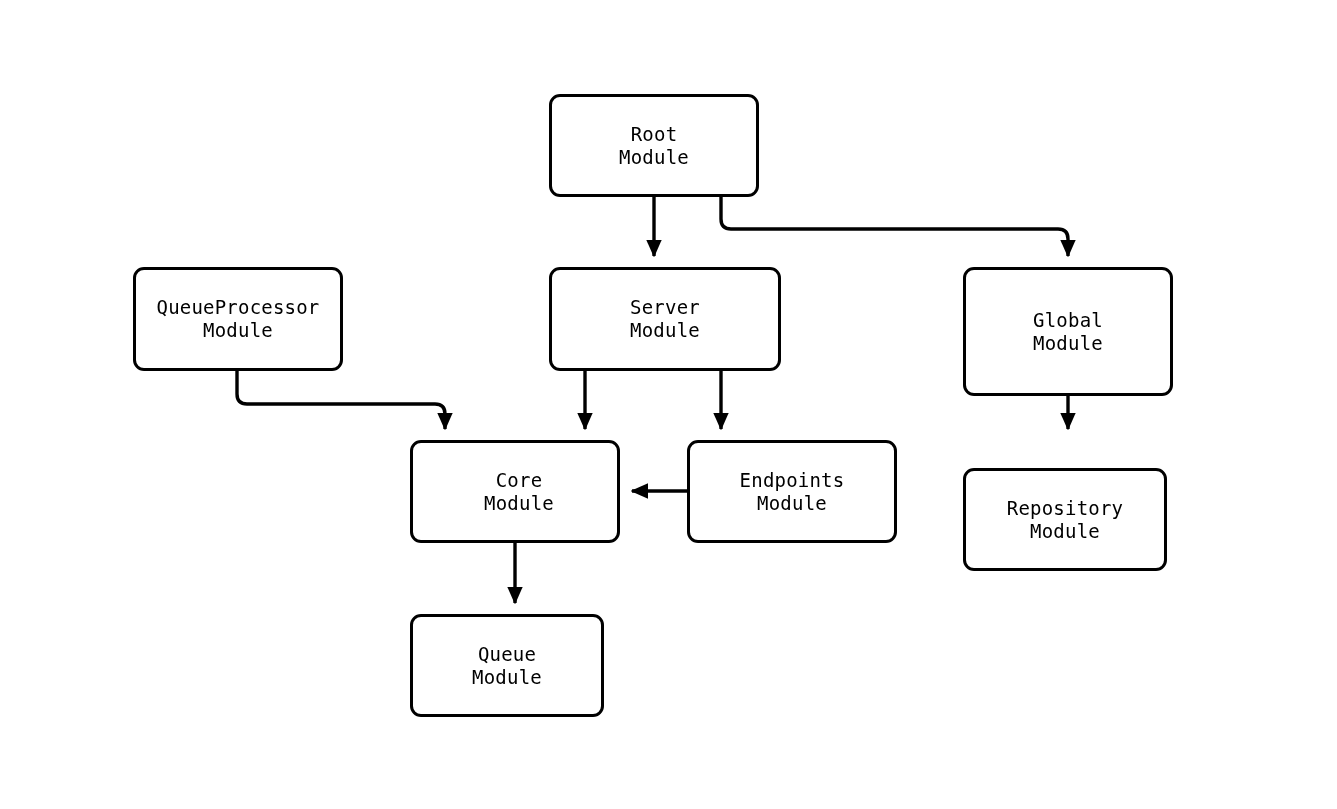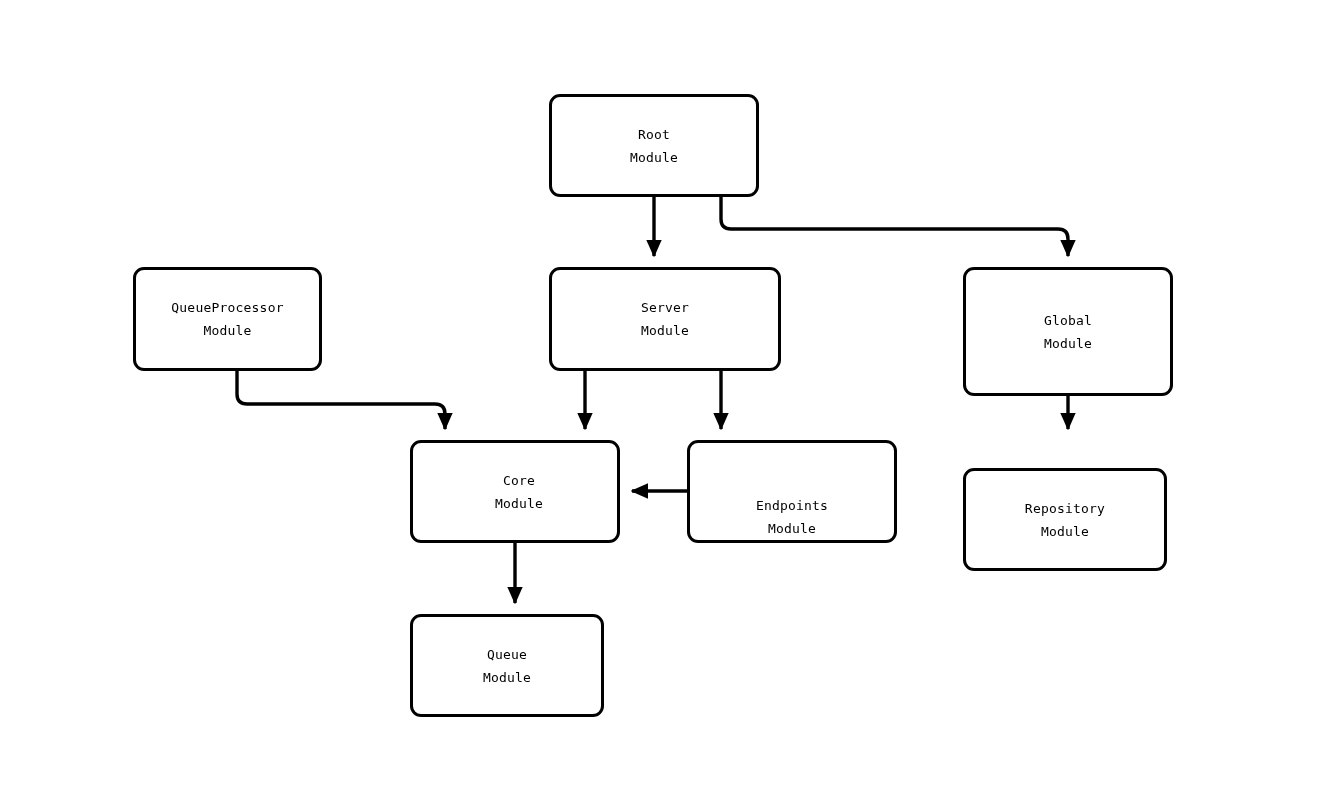--- a/index.html
+++ b/index.html
@@ -34,21 +34,21 @@
     background: #ffffff;
     border: 3px solid #000000;
     border-radius: 11px;
     display: flex;
     flex-direction: column;
     align-items: center;
     justify-content: center;
     text-align: center;
     color: #000000;
     font-family: "DejaVu Sans Mono", "Liberation Mono", monospace;
-    font-size: 13px;
+    font-size: 19px;
     line-height: 23px;
     letter-spacing: 0.2px;
     z-index: 2;
   }
   .node .node-line {
     display: block;
     white-space: pre;
   }
 </style>
 </head>
@@ -82,41 +82,41 @@
       <path d="M 515 543 L 515 603" marker-end="url(#arrow-head)"></path>
 
     </g>
   </svg>
 
   <div class="node" style="left: 549px; top: 94px; width: 210px; height: 103px;">
     <span class="node-line">Root</span>
     <span class="node-line">Module</span>
   </div>
 
-  <div class="node" style="left: 133px; top: 267px; width: 189px; height: 104px;">
+  <div class="node" style="left: 133px; top: 267px; width: 210px; height: 104px;">
     <span class="node-line">QueueProcessor</span>
     <span class="node-line">Module</span>
   </div>
 
   <div class="node" style="left: 549px; top: 267px; width: 232px; height: 104px;">
     <span class="node-line">Server</span>
     <span class="node-line">Module</span>
   </div>
 
   <div class="node" style="left: 963px; top: 267px; width: 210px; height: 129px;">
     <span class="node-line">Global</span>
     <span class="node-line">Module</span>
   </div>
 
   <div class="node" style="left: 410px; top: 440px; width: 210px; height: 103px; padding-left: 8px;">
     <span class="node-line">Core</span>
     <span class="node-line">Module</span>
   </div>
 
-  <div class="node" style="left: 687px; top: 440px; width: 210px; height: 103px; justify-content: flex-end;">
+  <div class="node" style="left: 687px; top: 440px; width: 210px; height: 103px;">
     <span class="node-line">Endpoints</span>
     <span class="node-line">Module</span>
   </div>
 
   <div class="node" style="left: 963px; top: 440px; width: 204px; height: 103px; margin-top: 28px;">
     <span class="node-line">Repository</span>
     <span class="node-line">Module</span>
   </div>
 
   <div class="node" style="left: 410px; top: 614px; width: 194px; height: 103px;">

